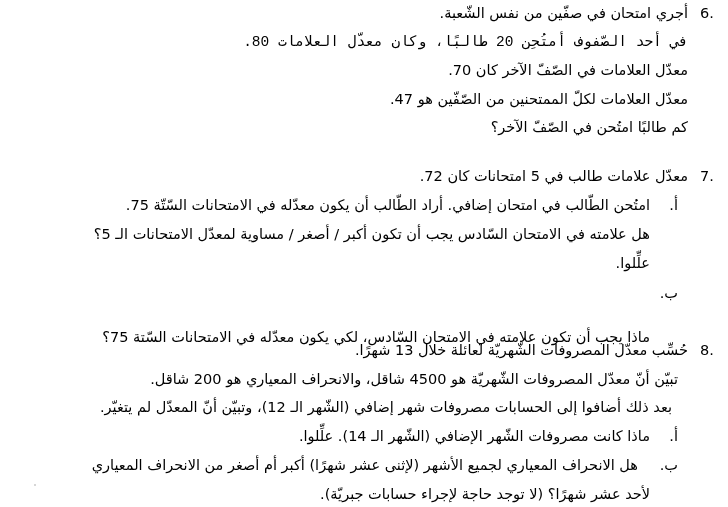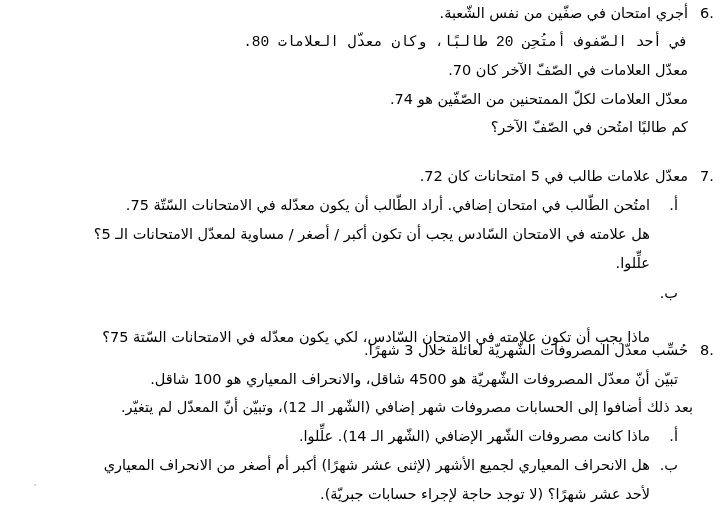--- a/index.html
+++ b/index.html
@@ -14,35 +14,35 @@
   .num { position: absolute; direction: ltr; white-space: nowrap; line-height: 20px; }
   .dot { position: absolute; left: 34px; top: 484px; width: 2px; height: 2px; background: #c8c8c8; border-radius: 1px; }
 </style>
 </head>
 <body>
 
 <span class="num" style="left:700px;top:3px;">6.</span>
 <div class="line" style="right:40px;top:3px;text-align:right;">أجري امتحان في صفّين من نفس الشّعبة.</div>
 <div class="line" style="right:40px;top:32px;font-family:Liberation Mono, monospace;">في أحد الصّفوف أمتُحِن 20 طالبًا، وكان معدّل العلامات 80.</div>
 <div class="line" style="right:40px;top:60px;margin-left:12px;">معدّل العلامات في الصّفّ الآخر كان 70.</div>
-<div class="line" style="right:40px;top:89px;">معدّل العلامات لكلّ الممتحنين من الصّفّين هو 74.</div>
+<div class="line" style="right:40px;top:89px;">معدّل العلامات لكلّ الممتحنين من الصّفّين هو 47.</div>
 <div class="line" style="right:40px;top:117px;text-align:center;">كم طالبًا امتُحن في الصّفّ الآخر؟</div>
 
 <span class="num" style="left:700px;top:166px;">7.</span>
 <div class="line" style="right:40px;top:166px;margin-left:20px;">معدّل علامات طالب في 5 امتحانات كان 72.</div>
 <span class="line" style="right:50px;top:195px;">أ.</span>
 <div class="line" style="right:78px;top:195px;">امتُحن الطّالب في امتحان إضافي. أراد الطّالب أن يكون معدّله في الامتحانات السّتّة 75.</div>
 <div class="line" style="right:78px;top:224px;">هل علامته في الامتحان السّادس يجب أن تكون أكبر / أصغر / مساوية لمعدّل الامتحانات الـ 5؟</div>
 <div class="line" style="right:78px;top:253px;">علِّلوا.</div>
 <span class="line" style="right:50px;top:283px;">ب.</span>
 <div class="line" style="right:78px;top:283px;margin-top:44px;">ماذا يجب أن تكون علامته في الامتحان السّادس، لكي يكون معدّله في الامتحانات السّتة 75؟</div>
 
 <span class="num" style="left:700px;top:340px;">8.</span>
-<div class="line" style="right:40px;top:340px;">حُسِّب معدّل المصروفات الشّهريّة لعائلة خلال 3 شهرًا.</div>
-<div class="line" style="right:50px;top:369px;">تبيّن أنّ معدّل المصروفات الشّهريّة هو 4500 شاقل، والانحراف المعياري هو 100 شاقل.</div>
-<div class="line" style="right:35px;top:397px;">بعد ذلك أضافوا إلى الحسابات مصروفات شهر إضافي (الشّهر الـ 12)، وتبيّن أنّ المعدّل لم يتغيّر.</div>
+<div class="line" style="right:40px;top:340px;">حُسِّب معدّل المصروفات الشّهريّة لعائلة خلال 13 شهرًا.</div>
+<div class="line" style="right:50px;top:369px;">تبيّن أنّ معدّل المصروفات الشّهريّة هو 4500 شاقل، والانحراف المعياري هو 200 شاقل.</div>
+<div class="line" style="right:56px;top:397px;">بعد ذلك أضافوا إلى الحسابات مصروفات شهر إضافي (الشّهر الـ 12)، وتبيّن أنّ المعدّل لم يتغيّر.</div>
 <span class="line" style="right:50px;top:426px;">أ.</span>
 <div class="line" style="right:78px;top:426px;">ماذا كانت مصروفات الشّهر الإضافي (الشّهر الـ 14). علِّلوا.</div>
 <span class="line" style="right:50px;top:455px;">ب.</span>
-<div class="line" style="right:78px;top:455px;">هل الانحراف المعياري لجميع الأشهر (لإثنى عشر شهرًا) أكبر أم أصغر من الانحراف المعياري</div>
+<div class="line" style="right:90px;top:455px;">هل الانحراف المعياري لجميع الأشهر (لإثنى عشر شهرًا) أكبر أم أصغر من الانحراف المعياري</div>
 <div class="line" style="right:78px;top:484px;">لأحد عشر شهرًا؟ (لا توجد حاجة لإجراء حسابات جبريّة).</div>
 
 <div class="dot"></div>
 
 </body></html>

